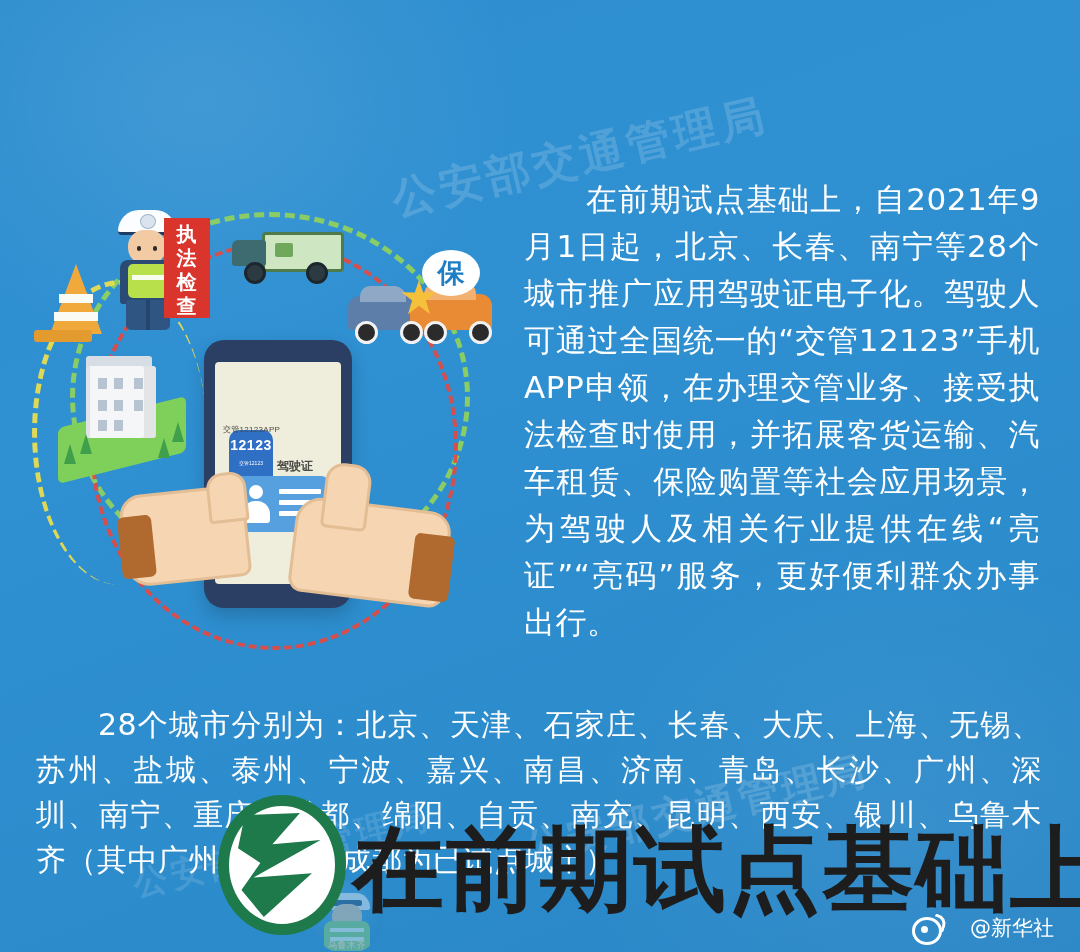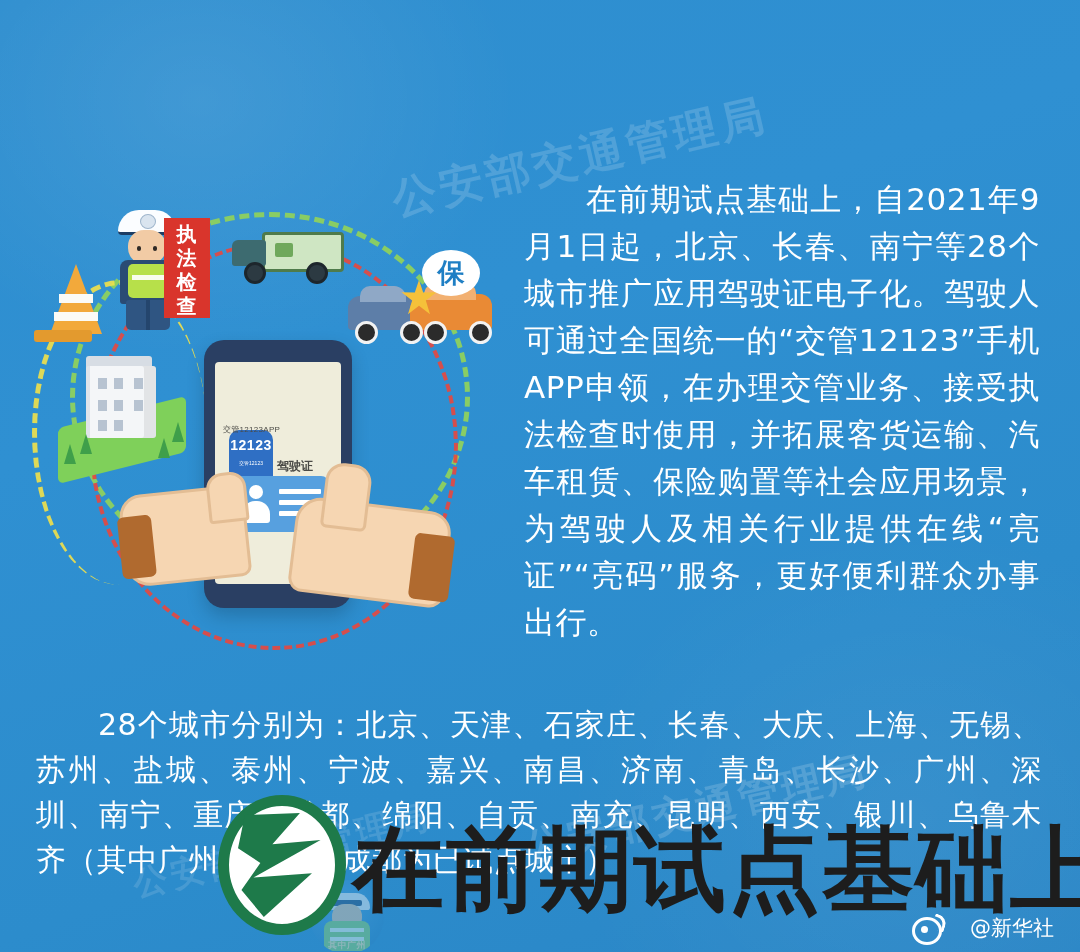--- a/index.html
+++ b/index.html
@@ -577,21 +577,21 @@
   <div class="bg-glow g2"></div>
 
   <div class="wm-text w1">公安部交通管理局</div>
   <div class="wm-text w2">公安部交通管理局</div>
   <div class="wm-text w3">公安部交通管理局</div>
 
   <div class="wm-badge b2">
     <div class="bd-cap"></div>
     <div class="bd-face"></div>
     <div class="bd-body"></div>
-    <div class="bd-label">其中广州</div>
+    <div class="bd-label">乌鲁木齐</div>
   </div>
 
 
   <div class="stage">
 
     <div class="orbit green"></div>
     <div class="orbit red"></div>
     <div class="orbit yellow"></div>
 
     <div class="building">

